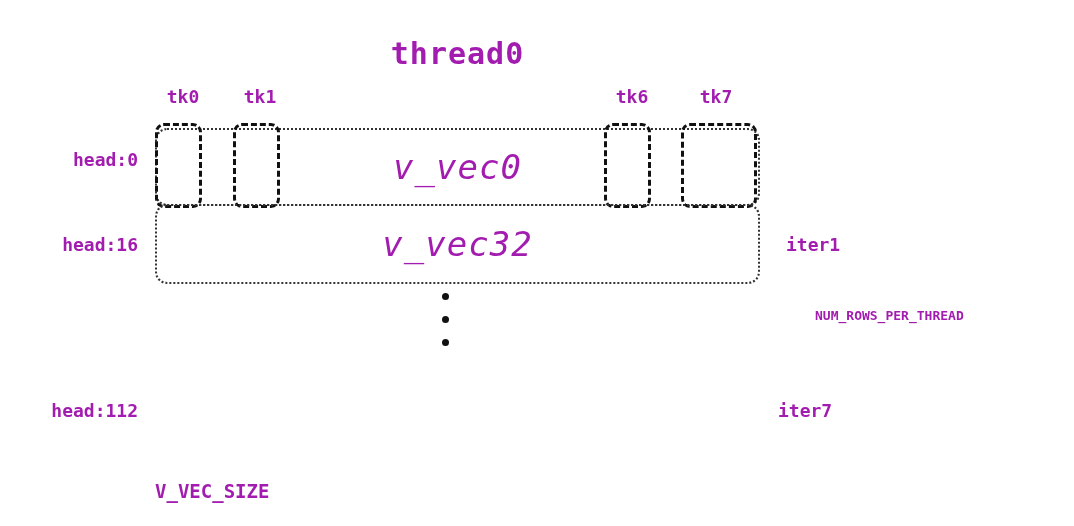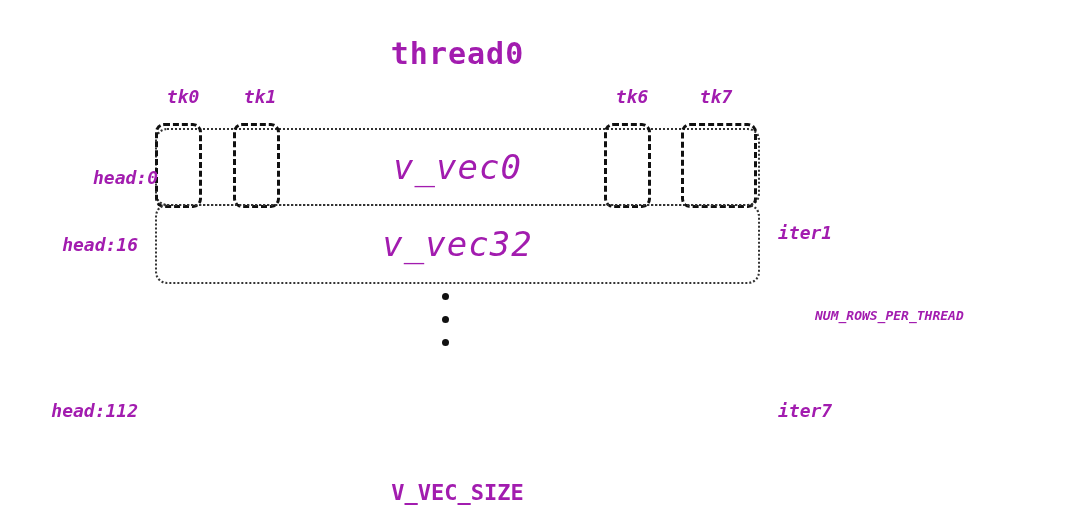--- a/index.html
+++ b/index.html
@@ -24,21 +24,20 @@
     text-align: center;
     font-size: 30px;
     font-weight: bold;
     letter-spacing: 1px;
   }
   .small-lbl {
     position: absolute;
     font-size: 18px;
     font-weight: bold;
     white-space: nowrap;
-    font-style: italic;
   }
   .tk-lbl {
     top: 86px;
     transform: translateX(-50%);
   }
   .row-box {
     position: absolute;
     left: 155px;
     width: 605px;
     border: 2px dotted #333333;
@@ -92,22 +91,22 @@
   .num-rows-lbl {
     left: 815px;
     top: 308px;
     font-size: 13px;
   }
   .bottom-lbl {
     position: absolute;
     left: 155px;
     top: 480px;
     width: 605px;
-    text-align: center;
-    font-size: 22px;
+    text-align: left;
+    font-size: 19px;
     font-weight: bold;
   }
 </style>
 </head>
 <body>
 
 <div class="canvas">
 
   <div class="title">thread0</div>
 
@@ -123,25 +122,25 @@
   <div class="tkbox" style="left:155px;top:123px;width:47px;height:85px;"></div>
   <div class="tkbox" style="left:233px;top:123px;width:47px;height:85px;"></div>
   <div class="tkbox" style="left:604px;top:123px;width:47px;height:85px;"></div>
   <div class="tkbox" style="left:681px;top:123px;width:76px;height:85px;"></div>
 
   <div class="row-box" style="top:204px;height:80px;">
     <span class="vvec">v_vec32</span>
   </div>
 
 
-  <div class="small-lbl head-lbl" style="top:138px;height:78px;padding-left:20px;">head:0</div>
+  <div class="small-lbl head-lbl" style="top:120px;height:78px;">head:0</div>
   <div class="small-lbl head-lbl" style="top:204px;height:80px;">head:16</div>
   <div class="small-lbl head-lbl" style="top:369px;height:82px;">head:112</div>
 
-  <div class="small-lbl iter-lbl" style="top:192px;height:80px;">iter1</div>
+  <div class="small-lbl iter-lbl" style="top:204px;height:80px;margin-left:8px;">iter1</div>
   <div class="small-lbl iter-lbl" style="top:369px;height:82px;">iter7</div>
 
   <div class="dots">
     <div class="dot"></div>
     <div class="dot"></div>
     <div class="dot"></div>
   </div>
 
   <div class="small-lbl num-rows-lbl">NUM_ROWS_PER_THREAD</div>
 

